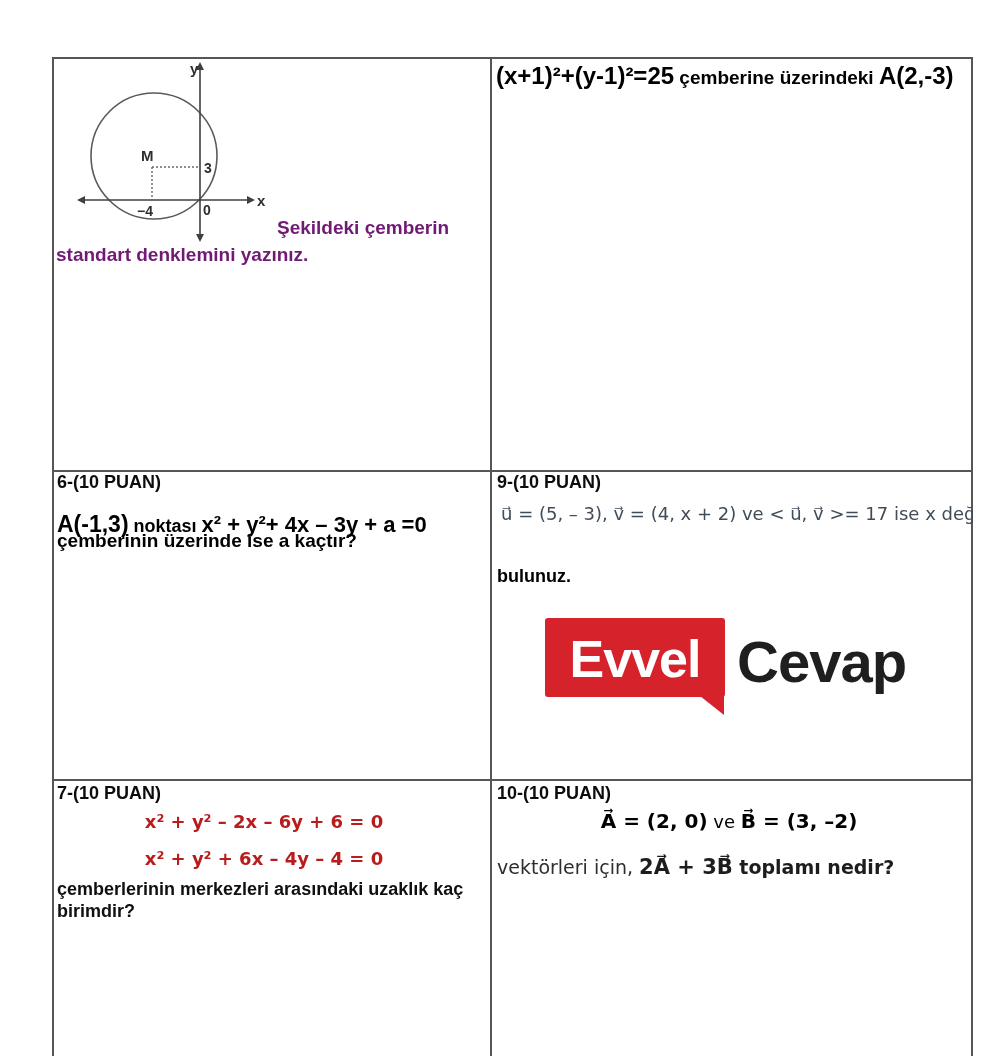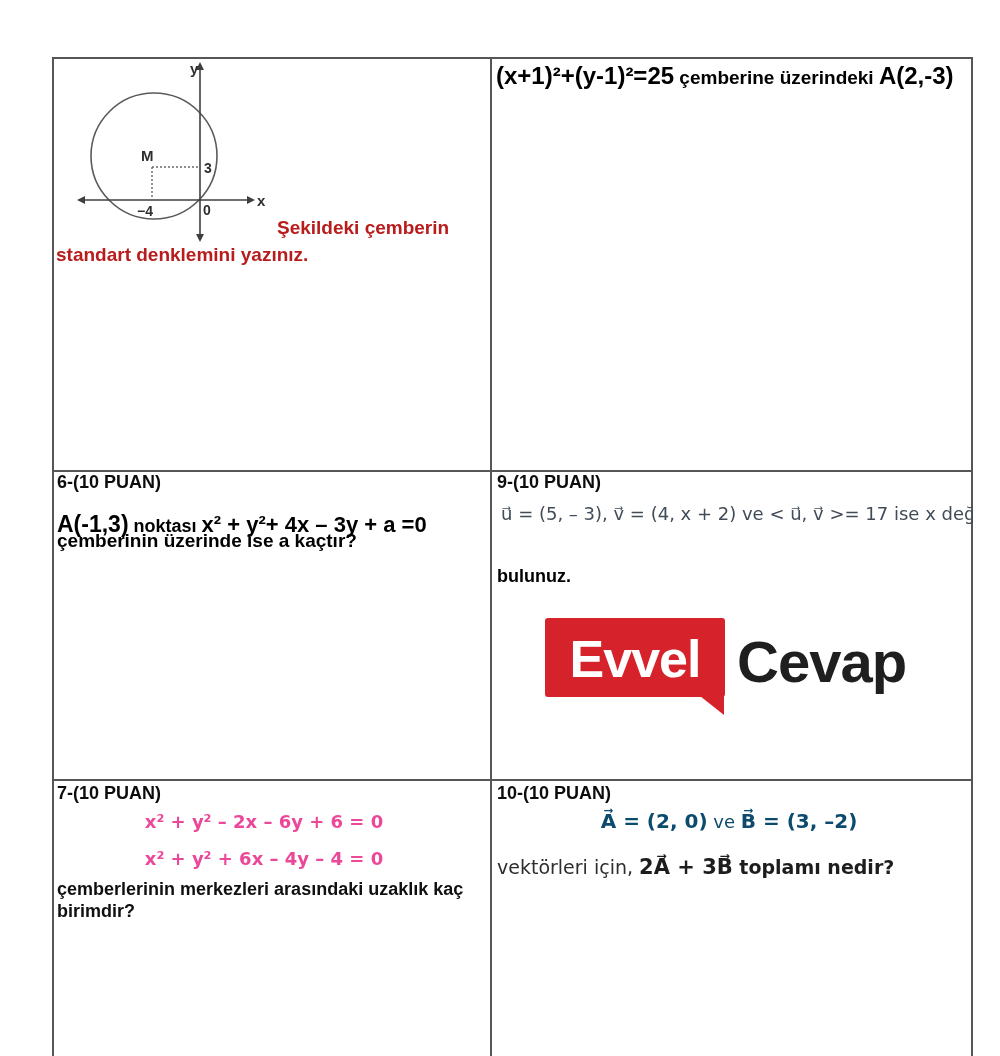--- a/index.html
+++ b/index.html
@@ -8,21 +8,21 @@
     position:relative; width:1000px; height:1056px; background:#ffffff;
     font-family:"Liberation Sans", sans-serif; color:#000; overflow:hidden;
   }
   .exam-table {
     position:absolute; left:52px; top:57px; width:921px; height:999px;
     border:2px solid #565656; border-bottom:none; background:#fff;
   }
   .v-divider { position:absolute; left:436px; top:0; bottom:0; width:2px; background:#565656; }
   .h-divider { position:absolute; left:0; right:0; height:2px; background:#565656; }
   .abs { position:absolute; }
-  .bold-txt { font-weight:700; color:#b91c1c; }
+  .bold-txt { font-weight:700; color:#701a75; }
   .hdr { font-size:18px; font-weight:700; color:#0c0c0c; white-space:nowrap; }
 
   
   .q5-line1 { font-size:19px; }
   .q5-line2 { font-size:19px; }
 
   
   .q8-block { width:470px; line-height:31px; }
   .q8-math  { font-size:24px; font-weight:700; }
   .q8-mid   { font-size:19px; font-weight:700; }
@@ -38,26 +38,26 @@
   
   .q9-formula {
     font-family:"DejaVu Sans", sans-serif; font-size:18px; color:#414c58;
     white-space:nowrap; width:472px; overflow:hidden;
   }
   .q9-bul { font-size:18px; font-weight:700;margin-top:30px; }
 
   
   .q7-eq {
     font-family:"DejaVu Sans", sans-serif; font-size:18px; font-weight:600;
-    color:#ec4899; width:380px; text-align:center; white-space:nowrap;
+    color:#b91c1c; width:380px; text-align:center; white-space:nowrap;
   }
   .q7-q { font-size:18px; font-weight:700; color:#101010; width:420px; line-height:22px; }
 
   
-  .q10-f1 { font-family:"DejaVu Sans", sans-serif; width:460px; text-align:center; color:#0c4a6e; white-space:nowrap; }
+  .q10-f1 { font-family:"DejaVu Sans", sans-serif; width:460px; text-align:center; color:#000000; white-space:nowrap; }
   .q10-vec { font-size:20px; font-weight:600; }
   .q10-ve  { font-size:18px; font-weight:500; }
   .q10-l2  { font-family:"DejaVu Sans", sans-serif; color:#2e2e2e; white-space:nowrap; }
   .q10-pre { font-size:19px; font-weight:400; }
   .q10-math{ font-size:21px; font-weight:700; color:#1d1d1d; }
   .q10-suf { font-size:19px; font-weight:700; color:#1d1d1d; }
 
   svg text { font-family:"Liberation Sans", sans-serif; }
 </style>
 </head>

